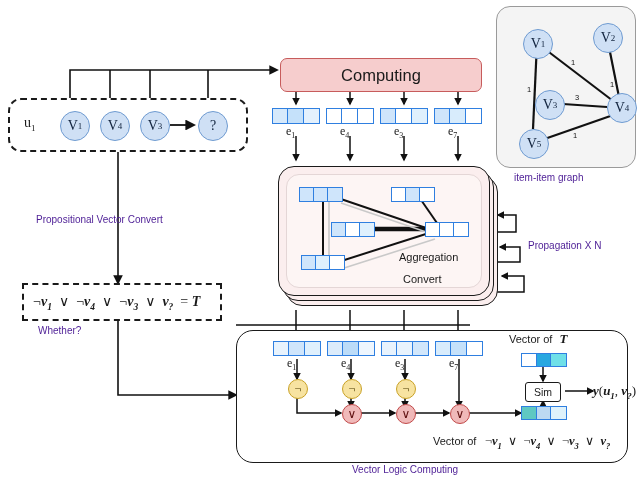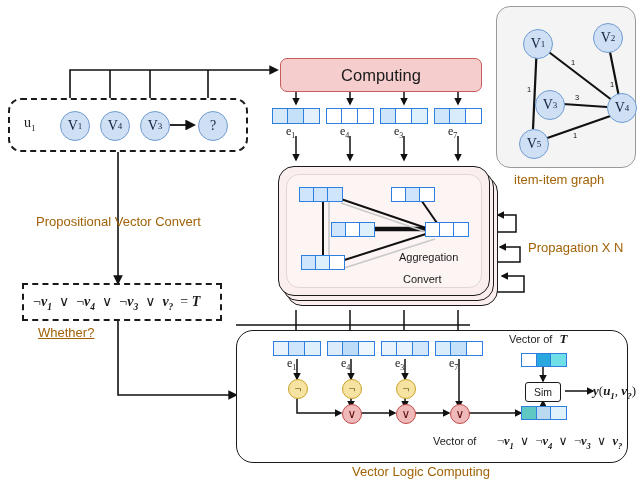--- a/index.html
+++ b/index.html
@@ -1,19 +1,19 @@
 <!DOCTYPE html>
 <html><head>
 <meta charset="utf-8">
 <style>
   html,body{margin:0;padding:0;background:#ffffff;}
   body{width:640px;height:484px;position:relative;overflow:hidden;
        font-family:"Liberation Sans",sans-serif;color:#1a1a1a;}
   .abs{position:absolute;}
-  .lbl{font-size:13px;color:#a16207;white-space:nowrap;}
+  .lbl{font-size:10px;color:#4c1d95;white-space:nowrap;}
   .lbl-sm{font-size:11px;color:#1a1a1a;white-space:nowrap;}
   .math{font-family:"Liberation Serif",serif;font-style:italic;font-weight:bold;white-space:nowrap;}
   .mathop{font-family:"Liberation Serif",serif;font-style:normal;font-weight:normal;}
   svg{position:absolute;left:0;top:0;overflow:visible;}
 
   
   .user-box{border:2px dashed #1a1a1a;border-radius:13px;background:#fff;}
   .node{border-radius:50%;background:#cfe0f5;border:1.6px solid #6f9bd1;
         display:flex;align-items:center;justify-content:center;
         font-family:"Liberation Serif",serif;font-size:14px;color:#11233d;}
@@ -130,21 +130,21 @@
     <span class="mathop">&nbsp;∨&nbsp;</span>
     <span class="mathop">¬</span><span>v</span><sub style="font-size:9.5px">4</sub>
     <span class="mathop">&nbsp;∨&nbsp;</span>
     <span class="mathop">¬</span><span>v</span><sub style="font-size:9.5px">3</sub>
     <span class="mathop">&nbsp;∨&nbsp;</span>
     <span>v</span><sub style="font-size:9.5px">?</sub>
     <span class="mathop">&nbsp;=&nbsp;</span><span>T</span>
   </div>
 </div>
 
-<div class="abs lbl" style="left:38px;top:325px;text-decoration:underline;">Whether?</div>
+<div class="abs lbl" style="left:38px;top:325px;">Whether?</div>
 
 <div class="abs embed-box" style="left:280px;top:58px;width:200px;height:32px;">Computing</div>
 
 <div class="abs" style="left:272px;top:108px;width:48px;height:16px;">
   <div class="vec" style="width:48px;height:16px;">
     <i style="width:33.33%;background:#d6e9fb"></i>
       <i style="width:33.33%;background:#c5e1fa"></i>
       <i style="width:33.33%;background:#e4f1fd"></i>
   </div>
   <div class="abs" style="left:14px;top:16px;font-family:'Liberation Serif',serif;font-size:12px;">
@@ -360,21 +360,21 @@
       <i style="width:33.33%;background:#bcd9f2"></i>
       <i style="width:33.33%;background:#dff2fb"></i>
   </div>
 
   <div class="abs math" style="left:356px;top:52px;font-size:13px;">
     <span>y</span><span class="mathop">(</span><span>u</span><sub style="font-size:9px">1</sub><span class="mathop">,&nbsp;</span><span>v</span><sub style="font-size:9px">?</sub><span class="mathop">)</span>
   </div>
 
   <div class="abs" style="left:196px;top:100px;">
     <span class="lbl-sm">Vector of</span>
-    <span class="math" style="font-size:12.5px;margin-left:16px;">
+    <span class="math" style="font-size:12.5px;margin-left:4px;">
       <span class="mathop">¬</span>v<sub style="font-size:8.5px">1</sub>
       <span class="mathop">&nbsp;∨&nbsp;</span>
       <span class="mathop">¬</span>v<sub style="font-size:8.5px">4</sub>
       <span class="mathop">&nbsp;∨&nbsp;</span>
       <span class="mathop">¬</span>v<sub style="font-size:8.5px">3</sub>
       <span class="mathop">&nbsp;∨&nbsp;</span>
       v<sub style="font-size:8.5px">?</sub>
     </span>
   </div>
 </div>

